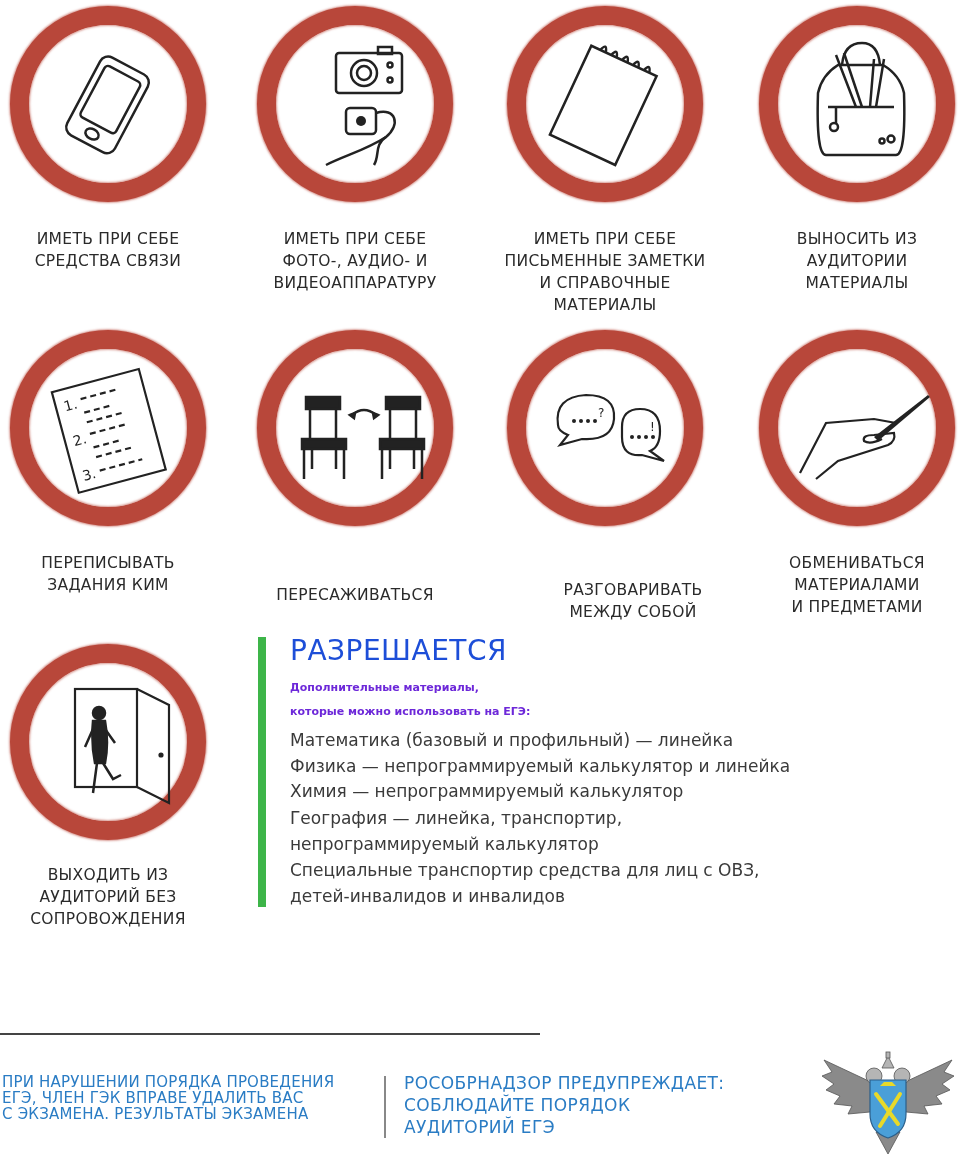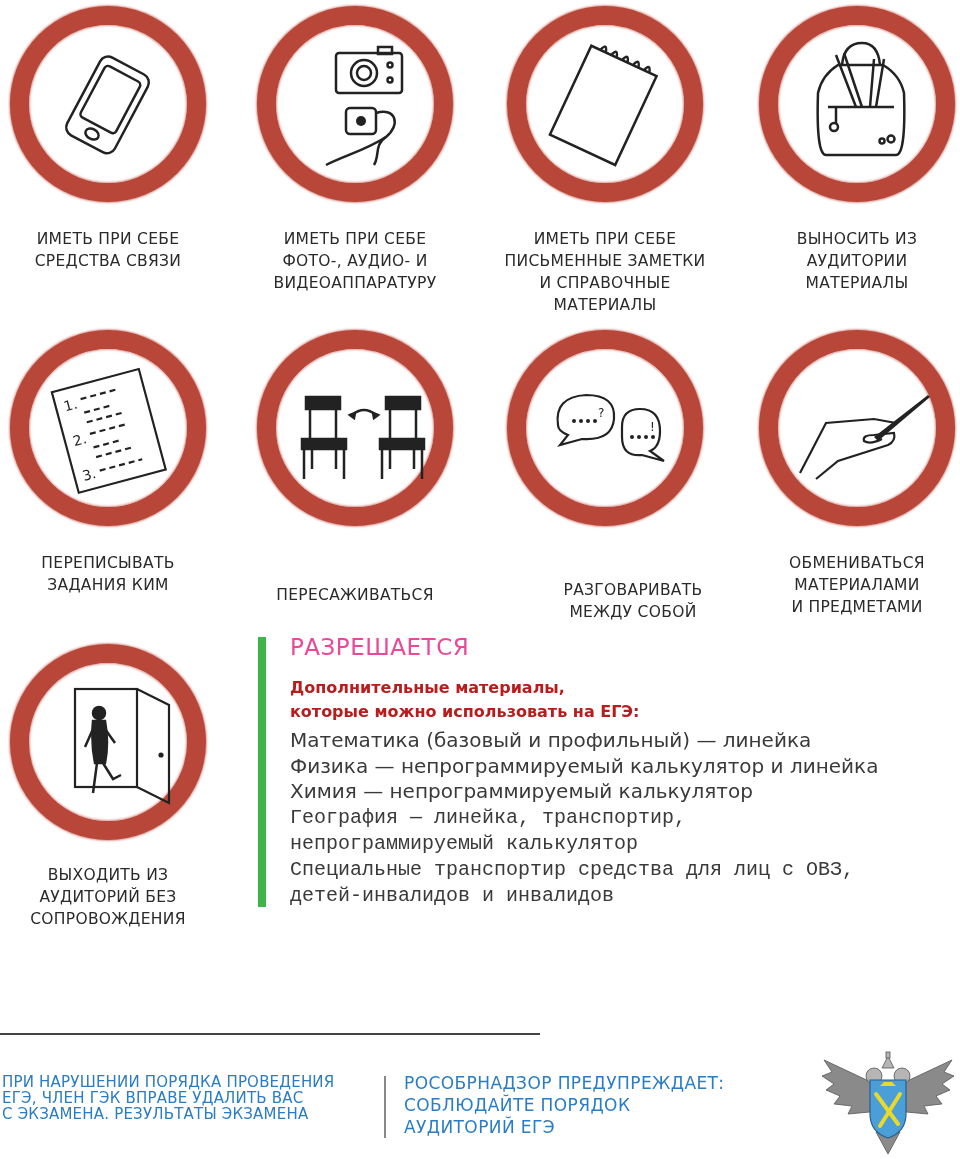--- a/index.html
+++ b/index.html
@@ -10,25 +10,25 @@
     box-shadow: 0 0 2px 1px rgba(184,71,58,0.55), inset 0 0 2px 1px rgba(184,71,58,0.5);
     background: #fff;
   }
   .ring svg { position: absolute; left: 0; top: 0; width: 158px; height: 158px; }
   .label {
     position: absolute; width: 240px; text-align: center;
     font-size: 15.5px; line-height: 22px; letter-spacing: 0.3px; color: #2a2a2a;
     text-transform: uppercase;
   }
   .allowed-bar { position: absolute; left: 258px; top: 637px; width: 8px; height: 270px; background: #3db549; }
-  .allowed-title { position: absolute; left: 290px; top: 634px; font-size: 23px; letter-spacing: 0.5px; color: #ec4899; }
-  .allowed-sub { position: absolute; left: 290px; top: 676px; font-size: 16px; line-height: 24px; font-weight: bold; color: #b91c1c; }
-  .allowed-list { position: absolute; left: 290px; top: 728px; font-size: 20px; line-height: 25.5px; color: #3a3a3a; margin: 0; padding: 0; list-style: none; }
+  .allowed-title { position: absolute; left: 290px; top: 634px; font-size: 28px; letter-spacing: 0.5px; color: #1d4ed8; }
+  .allowed-sub { position: absolute; left: 290px; top: 676px; font-size: 11px; line-height: 24px; font-weight: bold; color: #6d28d9; }
+  .allowed-list { position: absolute; left: 290px; top: 728px; font-size: 17px; line-height: 25.5px; color: #3a3a3a; margin: 0; padding: 0; list-style: none; }
   .allowed-list li { margin: 0; }
-  .allowed-list li.two { line-height: 26px; font-family: Liberation Mono, monospace; }
+  .allowed-list li.two { line-height: 26px; }
   .footer-line { position: absolute; left: 0; top: 1033px; width: 540px; height: 2px; background: #444; }
   .footer-warn { position: absolute; left: 2px; top: 1074px; font-size: 15px; line-height: 16px; color: #2a7cc4; letter-spacing: 0.2px; width: 360px; }
   .footer-div { position: absolute; left: 384px; top: 1076px; width: 2px; height: 62px; background: #888; }
   .footer-slogan { position: absolute; left: 404px; top: 1072px; font-size: 17px; line-height: 22px; color: #2a7cc4; letter-spacing: 0.4px; width: 400px; }
   .emblem { position: absolute; left: 818px; top: 1050px; width: 140px; height: 105px; }
 </style>
 </head>
 <body>
 
 <div class="ring" style="left:10px; top:6px;">

